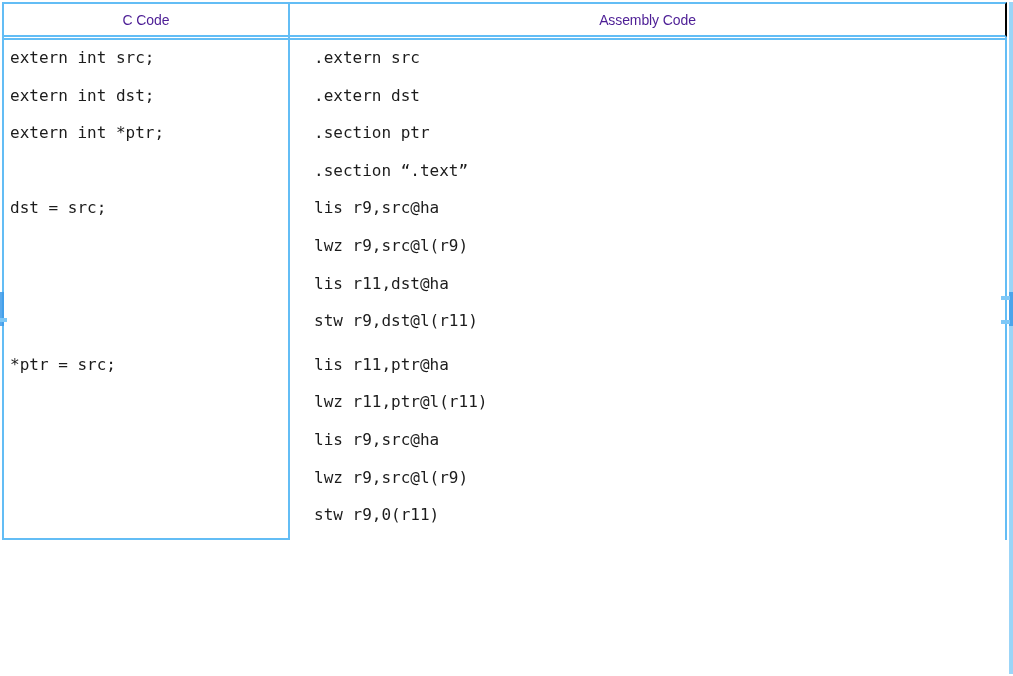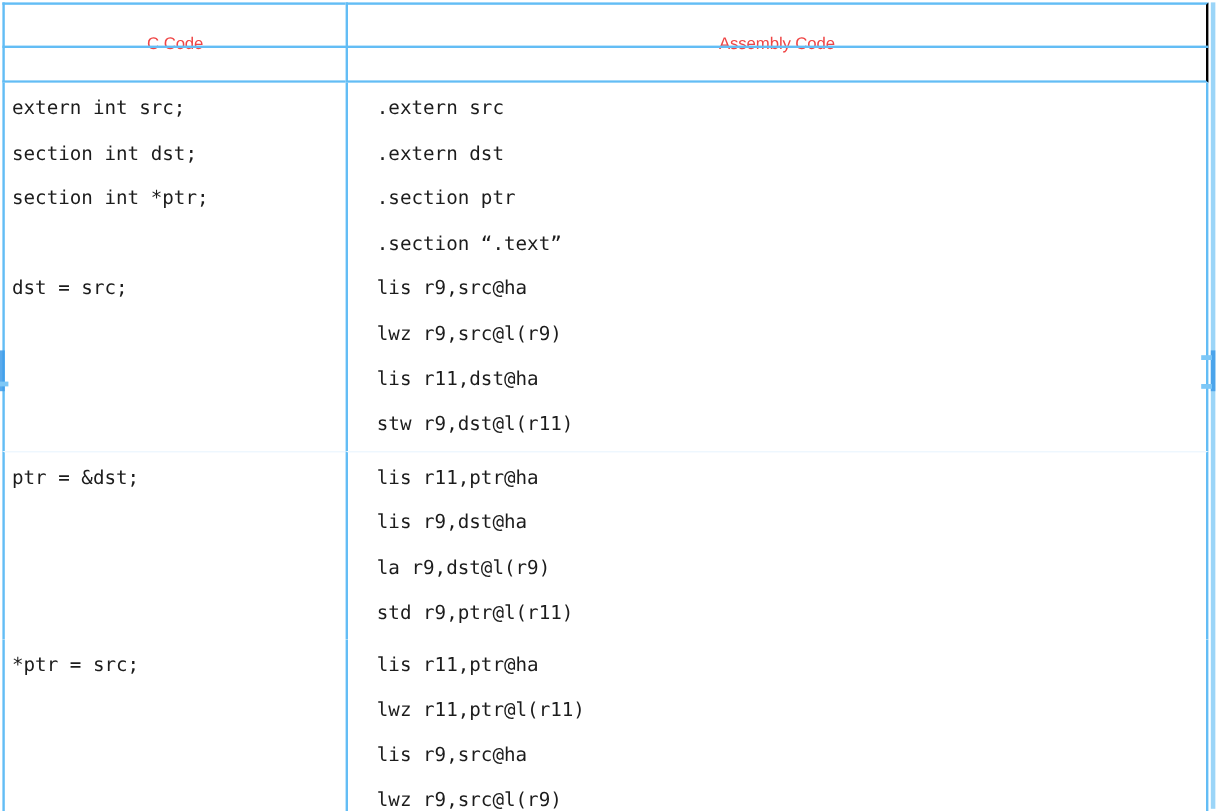--- a/index.html
+++ b/index.html
@@ -34,26 +34,26 @@
   col.col-c   { width: 286px; }
   col.col-asm { width: 719px; }
 
   
   thead th {
     background: #ffffff;
     border-top: 2px solid #63BDF5;
     border-bottom: 2px solid #63BDF5;
     border-left: 2px solid #63BDF5;
     height: 31px;
-    padding: 16px 6px;
+    padding: 0 6px;
     font-family: "Liberation Sans", sans-serif;
     font-size: 14px;
     font-weight: normal;
     font-stretch: condensed;
-    color: #ef4444;
+    color: #4c1d95;
     text-align: center;
     vertical-align: middle;
     letter-spacing: -0.1px;
   }
   thead th.last { border-right: 2px solid #000000; }
 
   
   .header-rule {
     position: absolute;
     left: 2px;
@@ -138,22 +138,22 @@
         <th>C Code</th>
         <th class="last">Assembly Code</th>
       </tr>
     </thead>
     <tbody>
 
       <tr>
         <td class="c-col">
           <div class="codelines">
             <div class="line">extern int src;</div>
-            <div class="line">section int dst;</div>
-            <div class="line">section int *ptr;</div>
+            <div class="line">extern int dst;</div>
+            <div class="line">extern int *ptr;</div>
             <div class="line blank"></div>
             <div class="line">dst = src;</div>
             <div class="line blank"></div>
             <div class="line blank"></div>
             <div class="line blank"></div>
           </div>
         </td>
         <td class="asm">
           <div class="codelines">
             <div class="line">.extern src</div>
@@ -161,38 +161,20 @@
             <div class="line">.section ptr</div>
             <div class="line">.section “.text”</div>
             <div class="line">lis r9,src@ha</div>
             <div class="line">lwz r9,src@l(r9)</div>
             <div class="line">lis r11,dst@ha</div>
             <div class="line">stw r9,dst@l(r11)</div>
           </div>
         </td>
       </tr>
 
-      <tr class="sep-row">
-        <td class="c-col">
-          <div class="codelines">
-            <div class="line">ptr = &amp;dst;</div>
-            <div class="line blank"></div>
-            <div class="line blank"></div>
-            <div class="line blank"></div>
-          </div>
-        </td>
-        <td class="asm">
-          <div class="codelines">
-            <div class="line">lis r11,ptr@ha</div>
-            <div class="line">lis r9,dst@ha</div>
-            <div class="line">la r9,dst@l(r9)</div>
-            <div class="line">std r9,ptr@l(r11)</div>
-          </div>
-        </td>
-      </tr>
 
       <tr class="last-row">
         <td class="c-col">
           <div class="codelines">
             <div class="line">*ptr = src;</div>
             <div class="line blank"></div>
             <div class="line blank"></div>
             <div class="line blank"></div>
             <div class="line blank"></div>
           </div>

